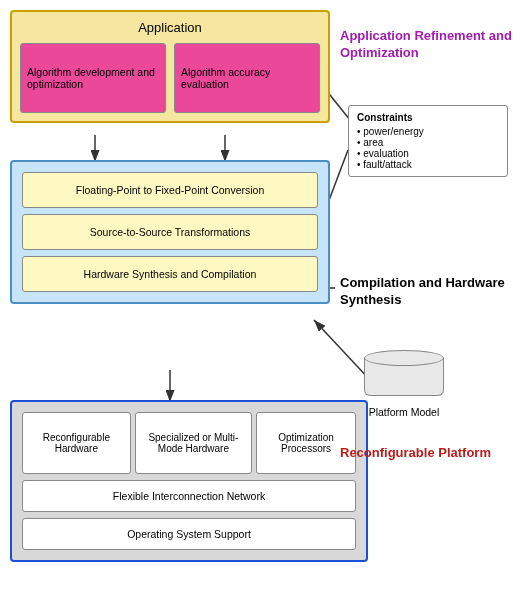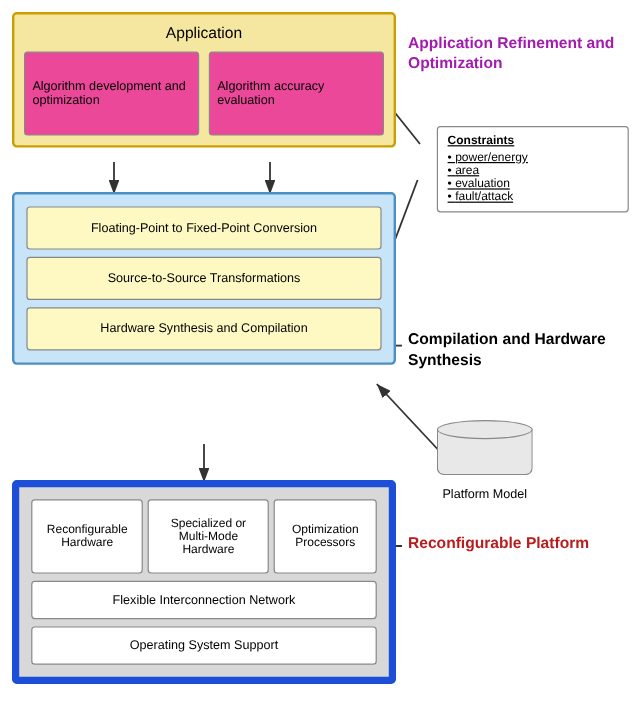--- a/index.html
+++ b/index.html
@@ -68,28 +68,27 @@
       font-weight: bold;
       color: #a21caf;
       width: 175px;
       line-height: 1.3;
     }
 
     
     .constraints-box {
       position: absolute;
       top: 105px;
-      left: 364px;
+      left: 348px;
       width: 160px;
       background: #fff;
       border: 1.5px solid #888;
       border-radius: 3px;
       padding: 6px 8px;
       font-size: 10px;
-      text-decoration: underline;
     }
 
     .constraints-title {
       font-weight: bold;
       margin-bottom: 3px;
     }
 
     .constraints-list {
       list-style: none;
       padding: 0;
@@ -185,23 +184,23 @@
       font-size: 10.5px;
       text-align: center;
       margin-top: 2px;
     }
 
     
     .bottom-box {
       position: absolute;
       top: 400px;
       left: 10px;
-      width: 320px;
+      width: 358px;
       background: #d8d8d8;
-      border: 6px solid #1d4ed8;
+      border: 2px solid #1d4ed8;
       border-radius: 4px;
       padding: 10px;
     }
 
     .bottom-top-row {
       display: flex;
       gap: 4px;
       margin-bottom: 6px;
     }
 

